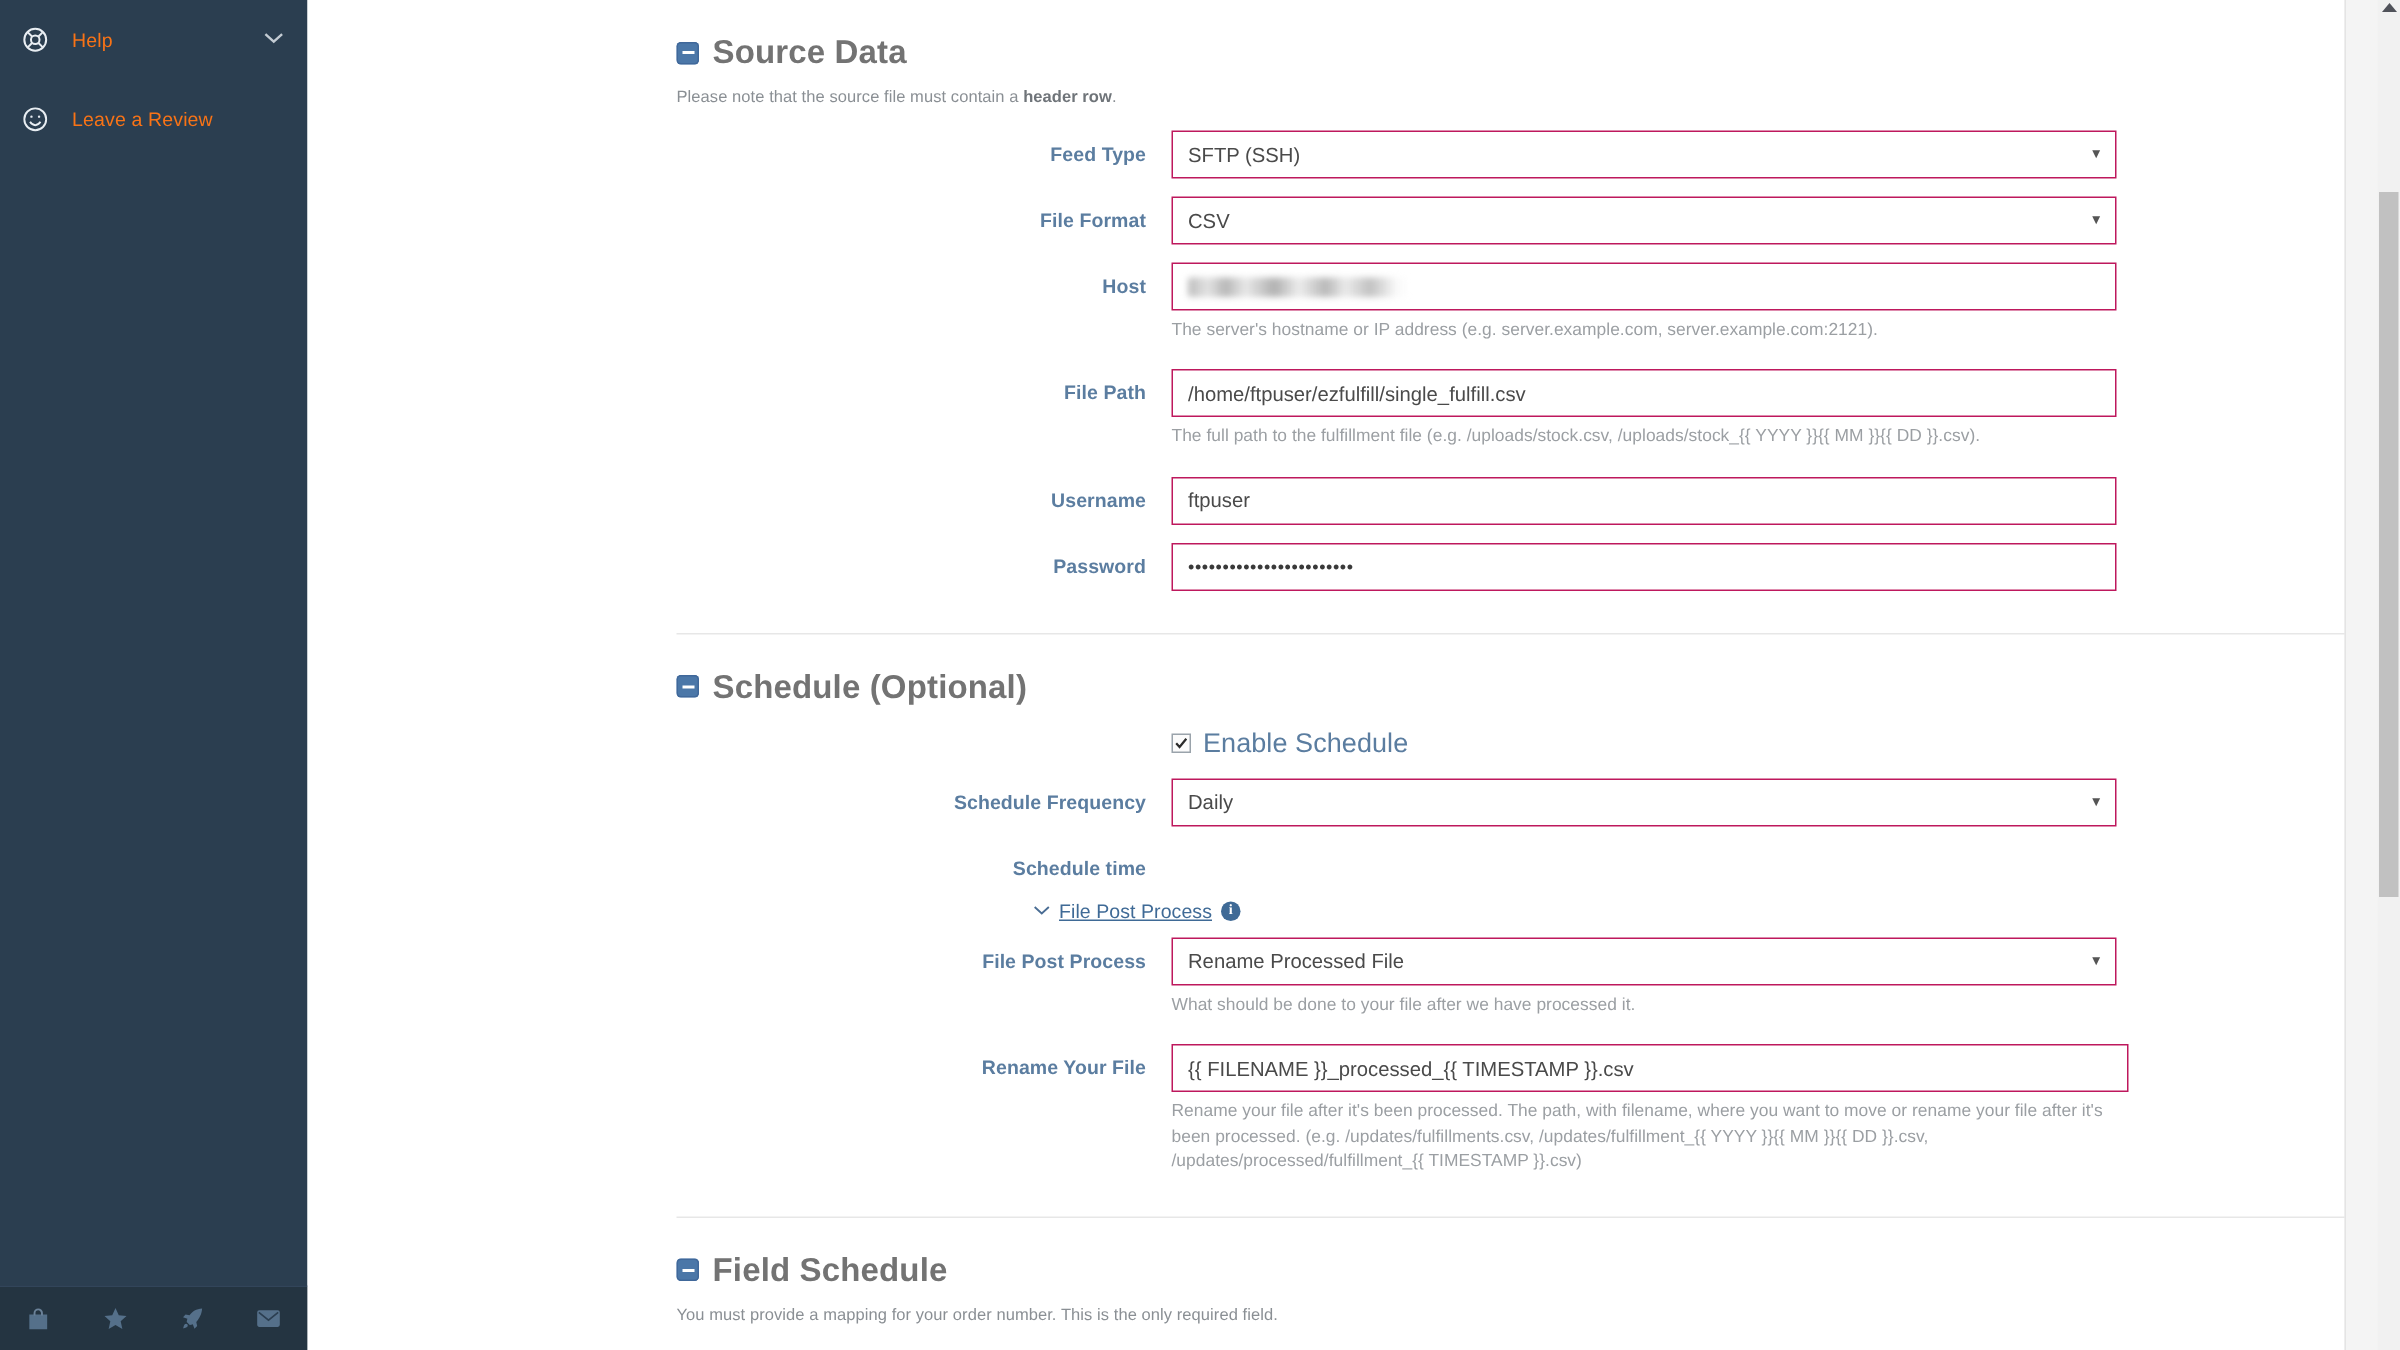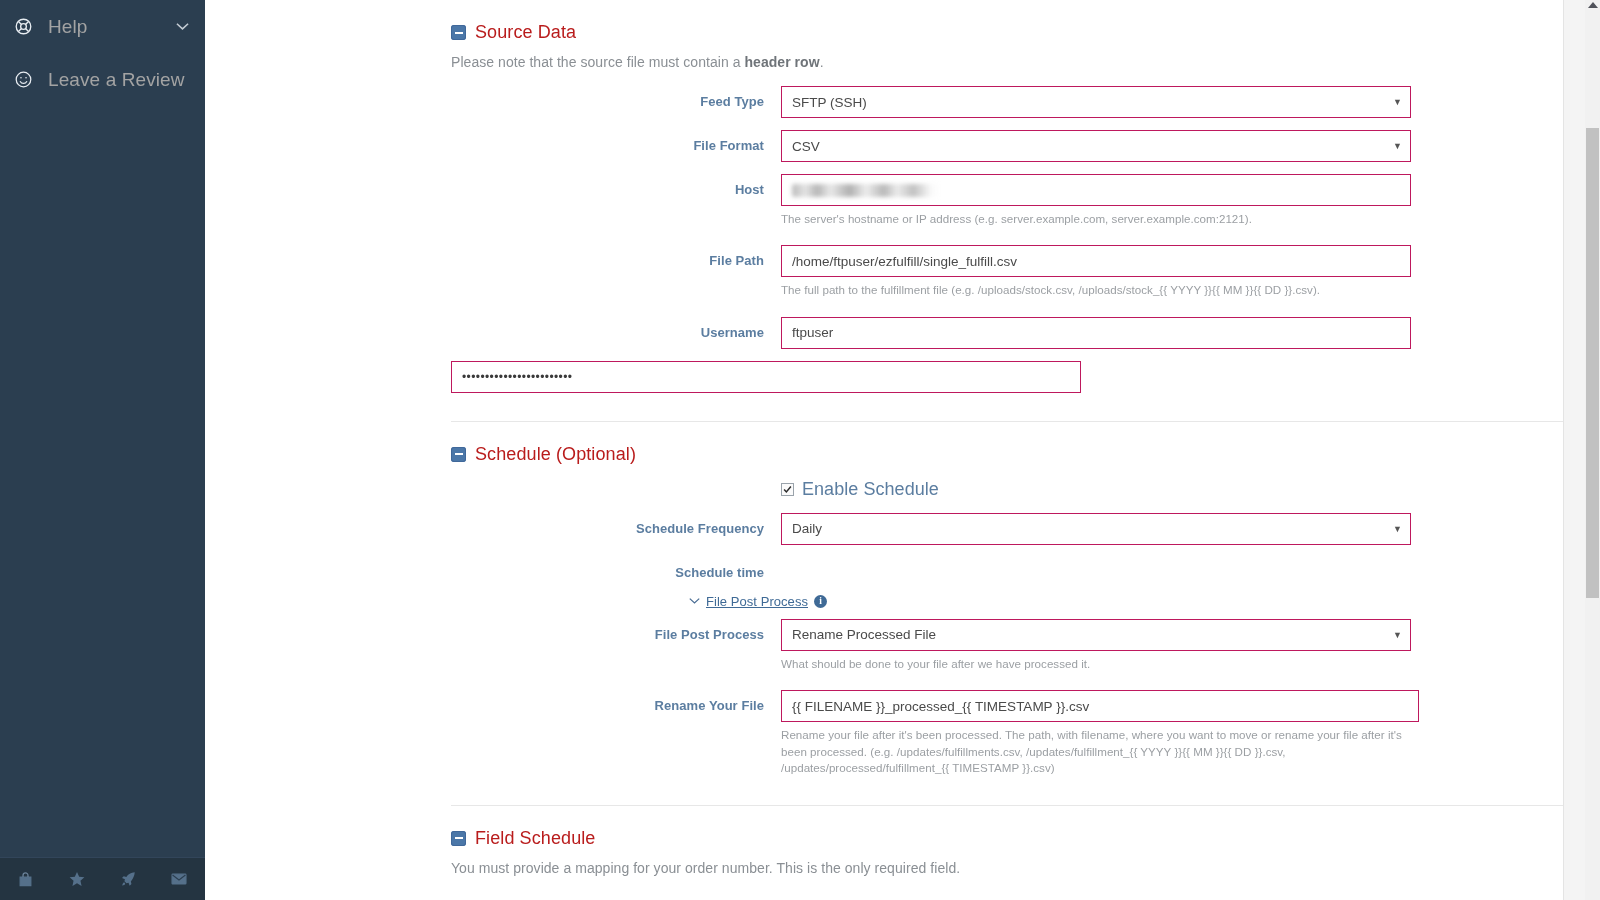--- a/index.html
+++ b/index.html
@@ -19,22 +19,22 @@
     flex: 0 0 205px;
     background: #2b3e50;
     position: relative;
     height: 900px;
   }
   .side-item {
     display: flex;
     align-items: center;
     height: 53px;
     padding: 0 16px 0 14px;
-    color: #a3a3a3;
-    font-size: 19px;
+    color: #f97316;
+    font-size: 13px;
     cursor: pointer;
   }
   .side-item .ico {
     width: 26px; flex: 0 0 26px;
     display: flex; align-items: center; justify-content: flex-start;
     color: #e8edf2;
   }
   .side-item .lbl { flex: 1 1 auto; padding-left: 8px; letter-spacing: .1px; }
   .side-item .caret { flex: 0 0 auto; color: #c8cfd6; font-size: 11px; }
 
@@ -125,28 +125,28 @@
     cursor: pointer;
     flex: 0 0 auto;
     box-shadow: inset 0 0 0 1px #40689a;
   }
   .sec-toggle i {
     display: block;
     width: 8px; height: 2px;
     background: #ffffff;
   }
   .sec-title {
-    font-size: 18px;
-    color: #b91c1c;
-    font-weight: normal;
+    font-size: 22px;
+    color: #737373;
+    font-weight: bold;
     letter-spacing: .1px;
   }
   .sec-note {
     margin-top: 11px;
-    font-size: 14px;
+    font-size: 11px;
     color: #8a8f94;
     letter-spacing: .05px;
   }
   .sec-note b { color: #6f7479; font-weight: bold; }
 
   .divider {
     margin: 0 0 0 246px;
     width: 1283px;
     height: 1px;
     background: #e7e7e7;
@@ -414,20 +414,21 @@
             <div class="label">Username</div>
             <div class="ctrl">
               <div class="field">
                 <span>ftpuser</span>
               </div>
               <div class="spacer-12"></div>
             </div>
           </div>
 
           <div class="row">
+            <div class="label">Password</div>
             <div class="ctrl">
               <div class="field">
                 <span class="dots">••••••••••••••••••••••••</span>
               </div>
             </div>
           </div>
 
         </div>
       </div>
 

